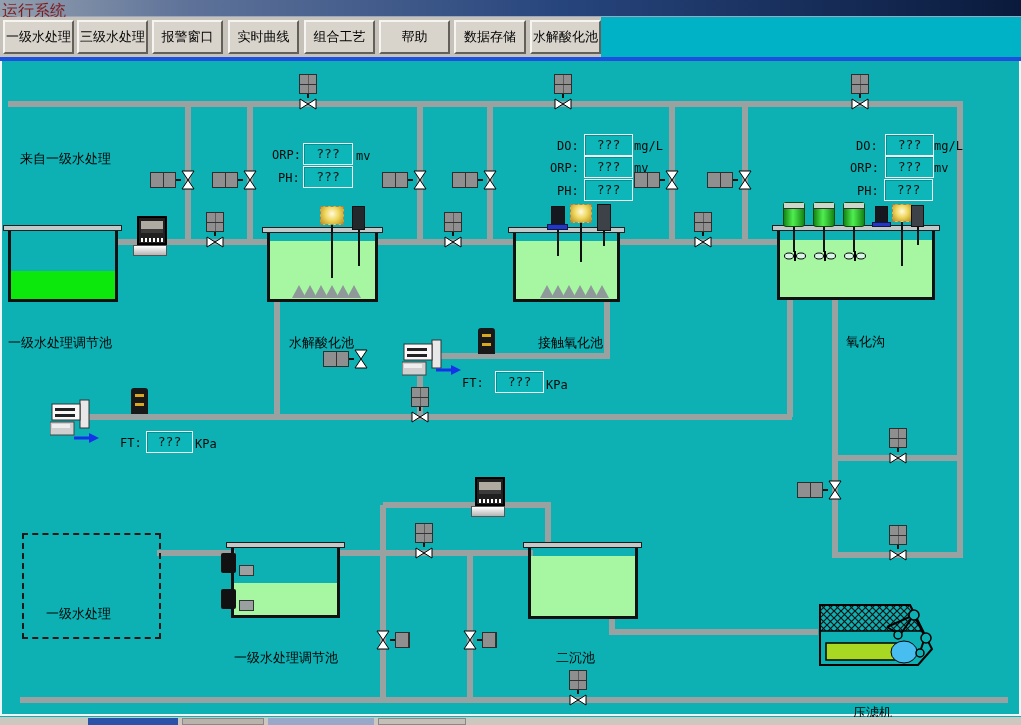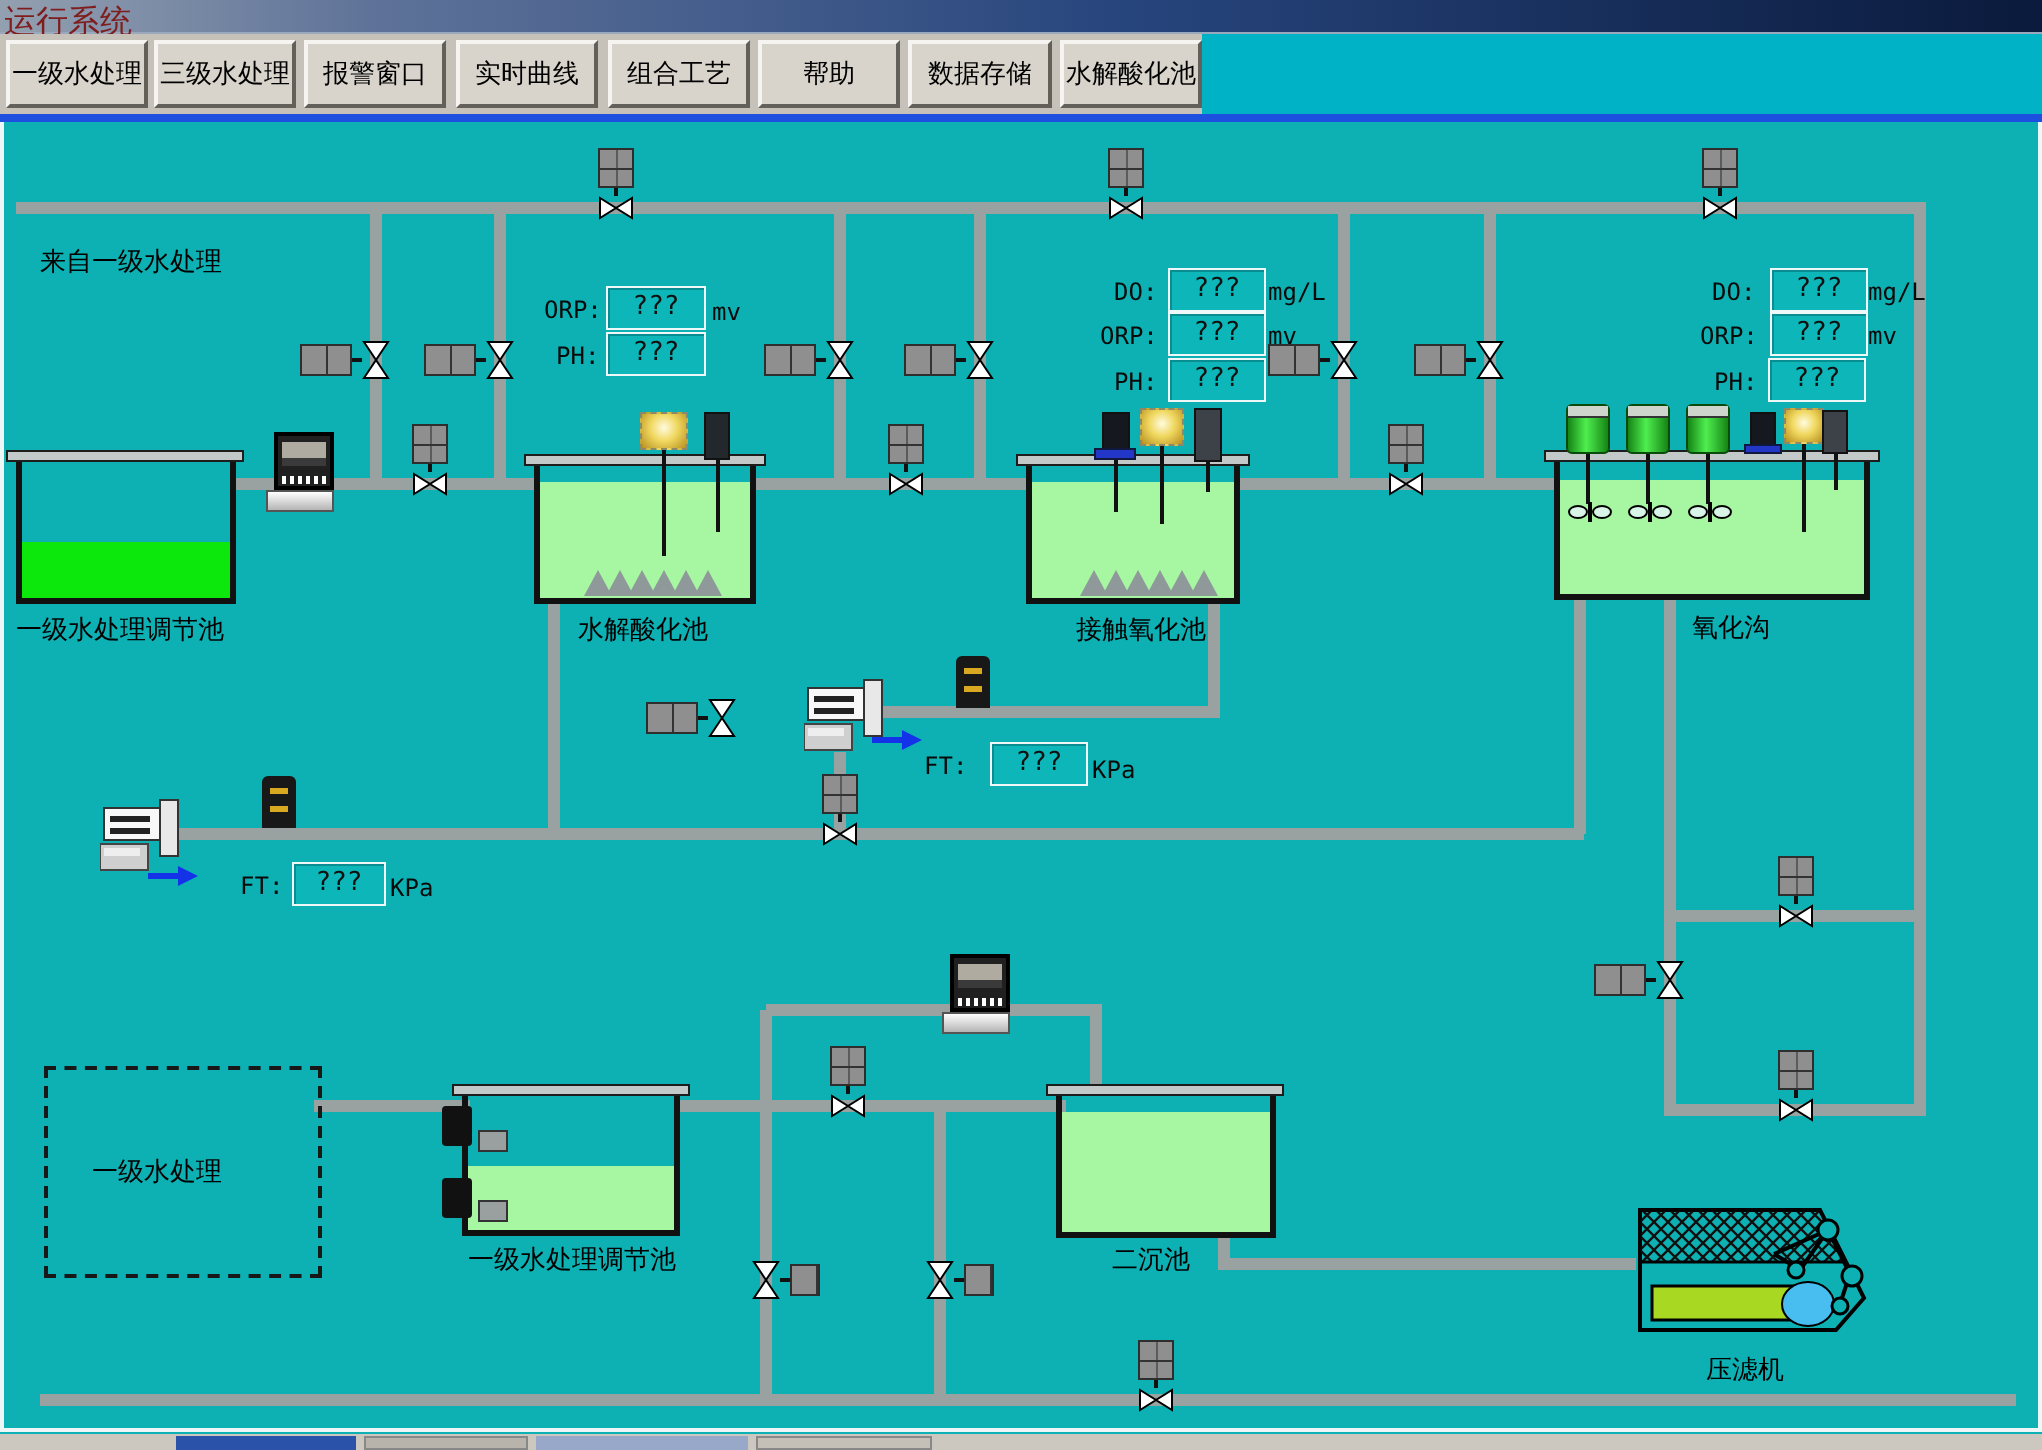--- a/index.html
+++ b/index.html
@@ -25,21 +25,21 @@
   
   .pipe{position:absolute;background:#99a1a1;}
   
   .rim{position:absolute;height:6px;background:#c3c8c8;border:1px solid #1d1d1d;box-sizing:border-box;}
   .tank{position:absolute;border:3px solid #111;border-top:none;box-sizing:border-box;}
   .fill{position:absolute;left:0;right:0;bottom:0;background:#a7f7a2;}
   .tri{position:absolute;width:0;height:0;border-left:7px solid transparent;border-right:7px solid transparent;
        border-bottom:13px solid #8f9999;}
   .dashedbox{position:absolute;border:2px dashed #181818;}
   
-  .cn{position:absolute;font-size:13px;color:#000;white-space:nowrap;}
+  .cn{position:absolute;font-size:13px;color:#000;white-space:nowrap;margin-top:28px;}
   .ilab{position:absolute;font:12px "DejaVu Sans Mono",monospace;color:#0a0a0a;white-space:nowrap;}
   .disp{position:absolute;border:1px solid #eef8f8;box-shadow:inset 1px 1px 0 rgba(0,70,70,.35);
         background:#0db6b8;color:#111;font:13px "DejaVu Sans Mono",monospace;text-align:center;}
   
   .actv{position:absolute;width:18px;display:flex;flex-direction:column;align-items:center;cursor:pointer;}
   .abox{width:18px;height:20px;background:#8f8f8f;border:1px solid #2e2e2e;box-sizing:border-box;
         background-image:linear-gradient(to bottom,transparent 9px,#333 9px,#333 10px,transparent 10px),
                          linear-gradient(to right,transparent 8px,rgba(40,40,40,.5) 8px,rgba(40,40,40,.5) 9px,transparent 9px);}
   .stem{width:2px;height:4px;background:#111;}
   .hva{position:absolute;height:20px;display:flex;align-items:center;cursor:pointer;}

